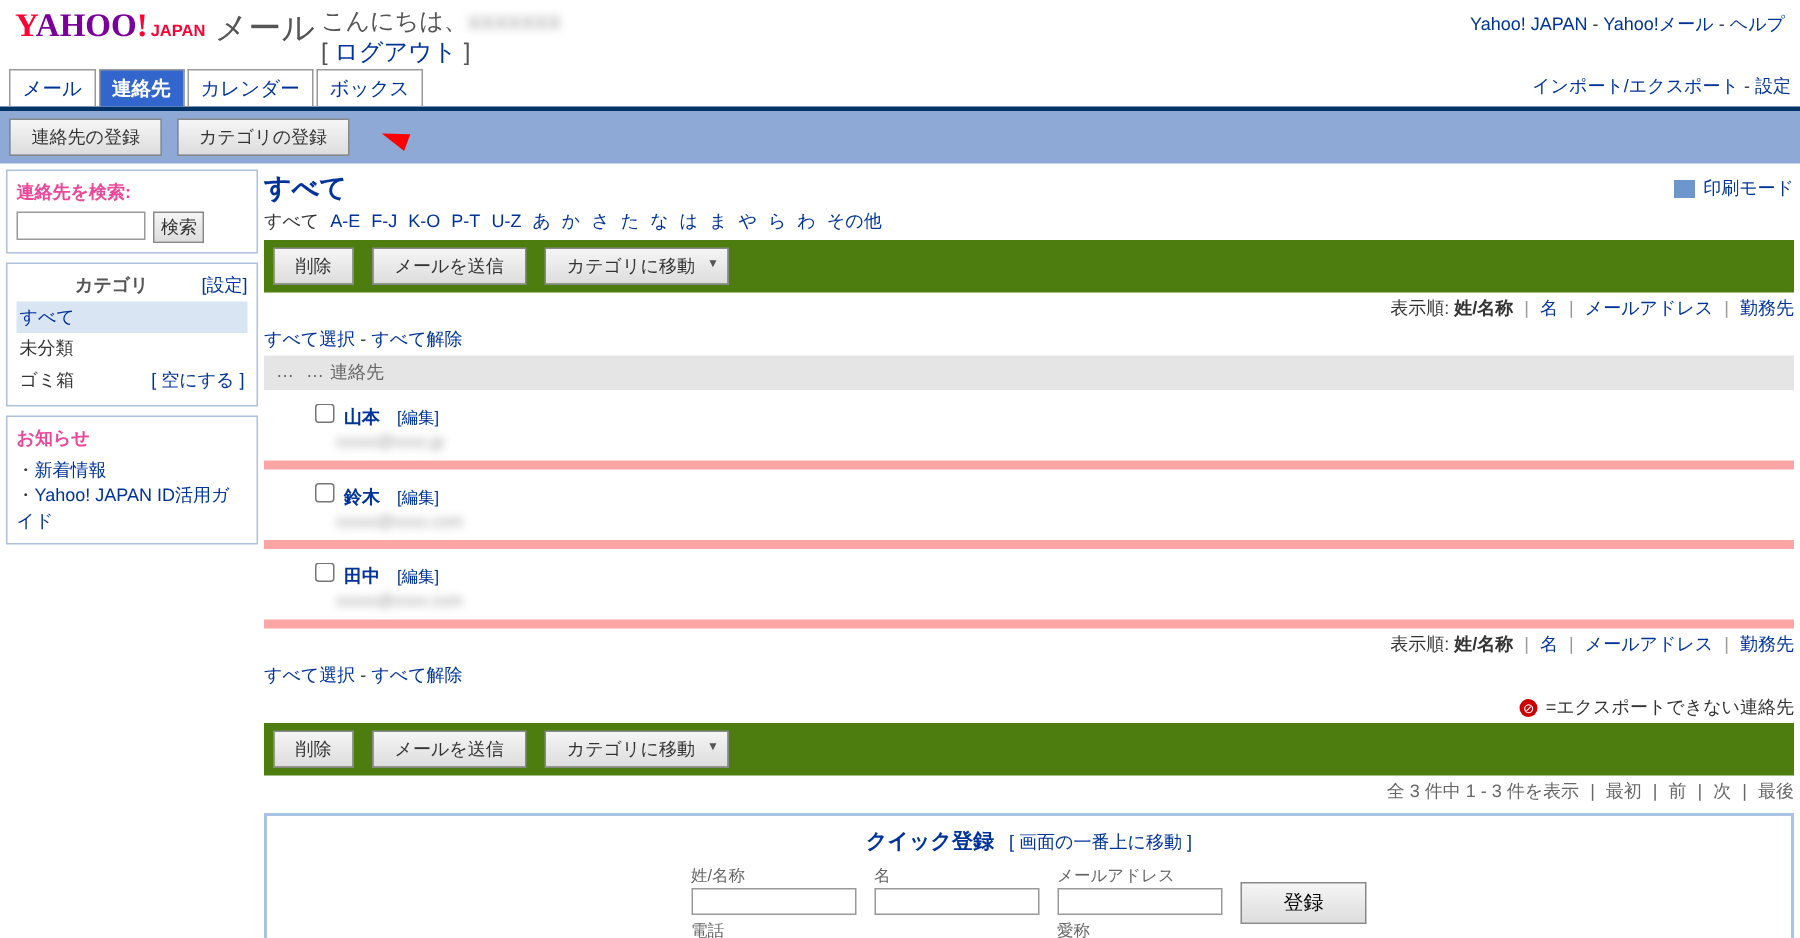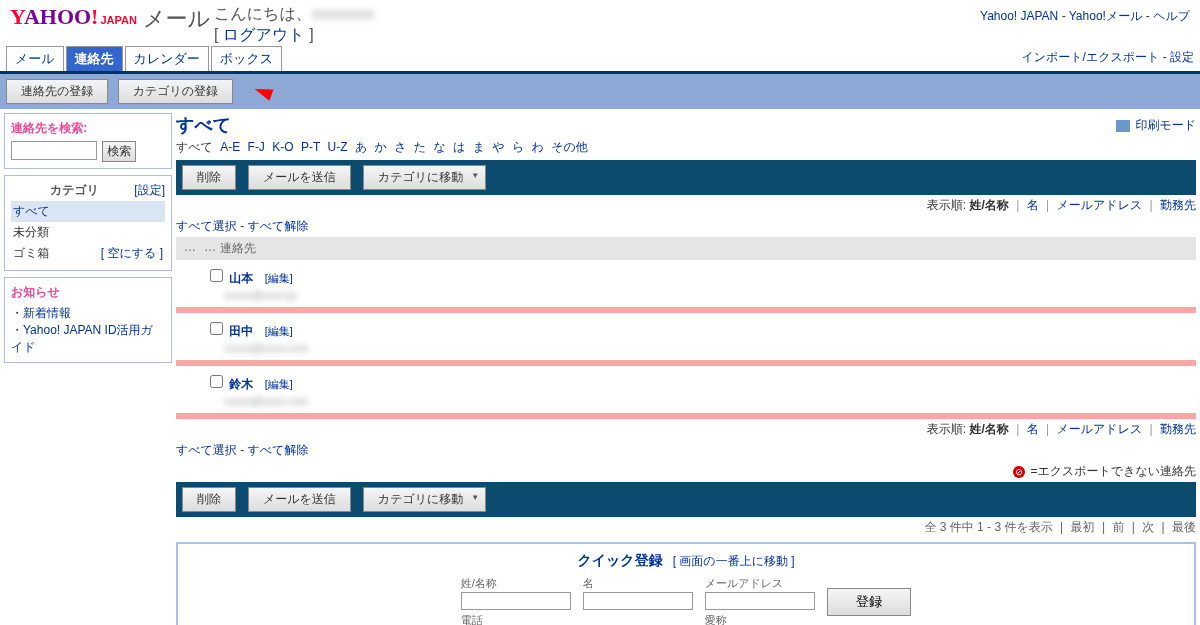--- a/index.html
+++ b/index.html
@@ -27,21 +27,21 @@
 .cat-header .t { font-weight:bold; color:#555; }
 .cat-list { margin:2px 0 0 0; padding:0; }
 .cat-list li { list-style:none; padding:2px 2px; }
 .cat-list li.sel { background:#dae5f3; color:#003399; }
 .cat-list li.last { display:flex; justify-content:space-between; }
 .main { flex:1; padding:4px 4px 0 0; }
 .title { color:#003399; font-size:18px; font-weight:bold; margin:0; }
 .filter-row { margin:2px 0 4px 0; }
 .filter-row a,.filter-row span { font-size:12px; margin-right:4px; }
 .filter-row .all { color:#333; }
-.toolbar { background:#0c4a6e; padding:5px 6px; display:flex; gap:6px; }
+.toolbar { background:#4d7c0f; padding:5px 6px; display:flex; gap:6px; }
 .dropdown-btn { position:relative; padding-right:22px; }
 .dropdown-btn:after { content:"▼"; font-size:8px; position:absolute; right:6px; top:5px; color:#555; }
 .sort-row { text-align:right; font-size:12px; padding:2px 0; }
 .sort-row .sel { font-weight:bold; color:#333; }
 .sort-row .sep { color:#999; margin:0 4px; }
 .select-row { font-size:12px; padding:2px 0; }
 .table-head { background:#e5e5e5; padding:3px 4px; display:flex; color:#666; }
 .th-dots { width:20px; text-align:center; }
 .contact-row { padding:6px 4px 6px 30px; border-bottom:6px solid #fca5a5; }
 .contact-row .name { color:#003399; font-weight:bold; margin-right:8px; }
@@ -185,27 +185,27 @@
     </div>
 
     <div class="contact-row">
       <input type="checkbox" style="">
       <a href="#" class="name">山本</a>
       <a href="#" class="edit">[編集]</a>
       <div class="blur">xxxxx@xxxx.jp</div>
     </div>
     <div class="contact-row">
       <input type="checkbox" style="">
-      <a href="#" class="name">田中</a>
+      <a href="#" class="name">鈴木</a>
       <a href="#" class="edit">[編集]</a>
       <div class="blur">xxxxx@xxxx.com</div>
     </div>
     <div class="contact-row">
       <input type="checkbox" style="">
-      <a href="#" class="name">鈴木</a>
+      <a href="#" class="name">田中</a>
       <a href="#" class="edit">[編集]</a>
       <div class="blur">xxxxx@xxxx.com</div>
     </div>
 
     <div class="sort-row">
       <span>表示順:</span>
       <span class="sel">姓/名称</span>
       <span class="sep">|</span>
       <a href="#">名</a>
       <span class="sep">|</span>

